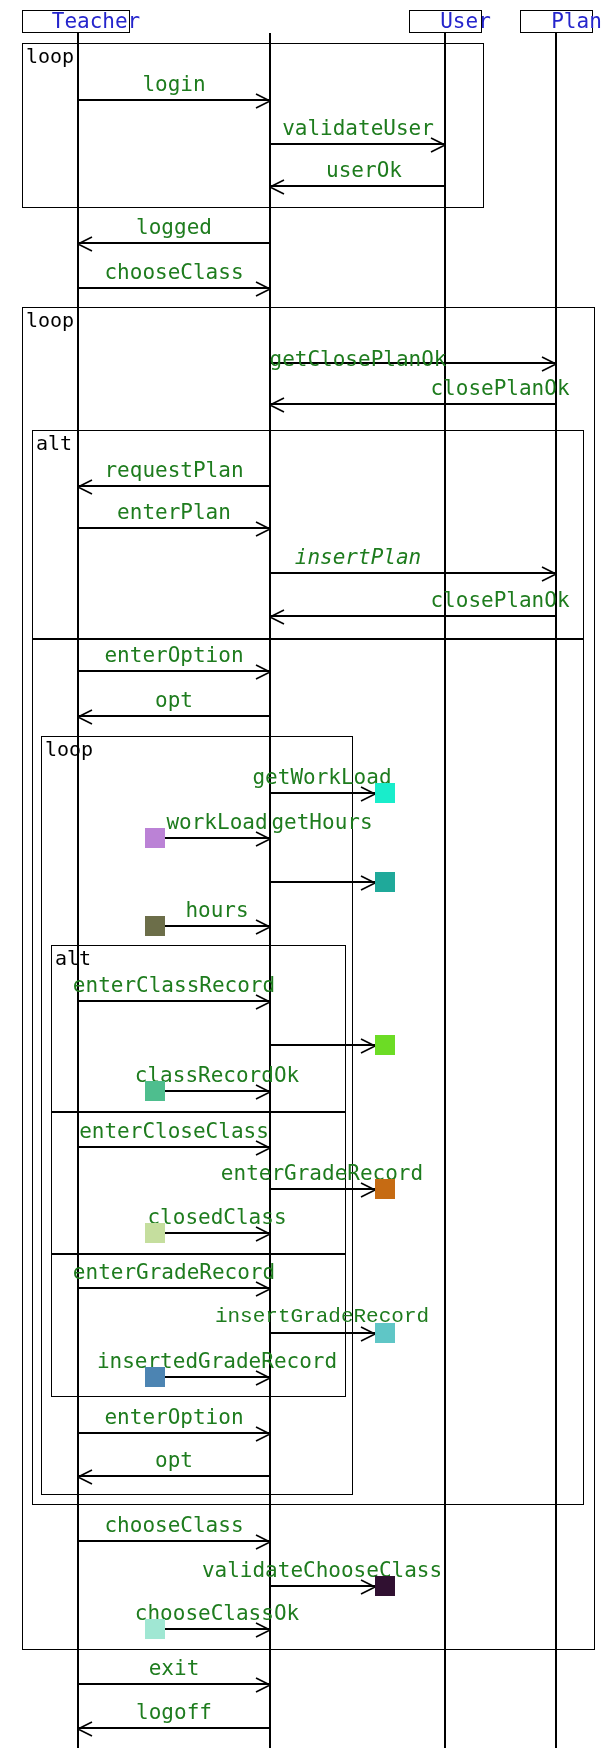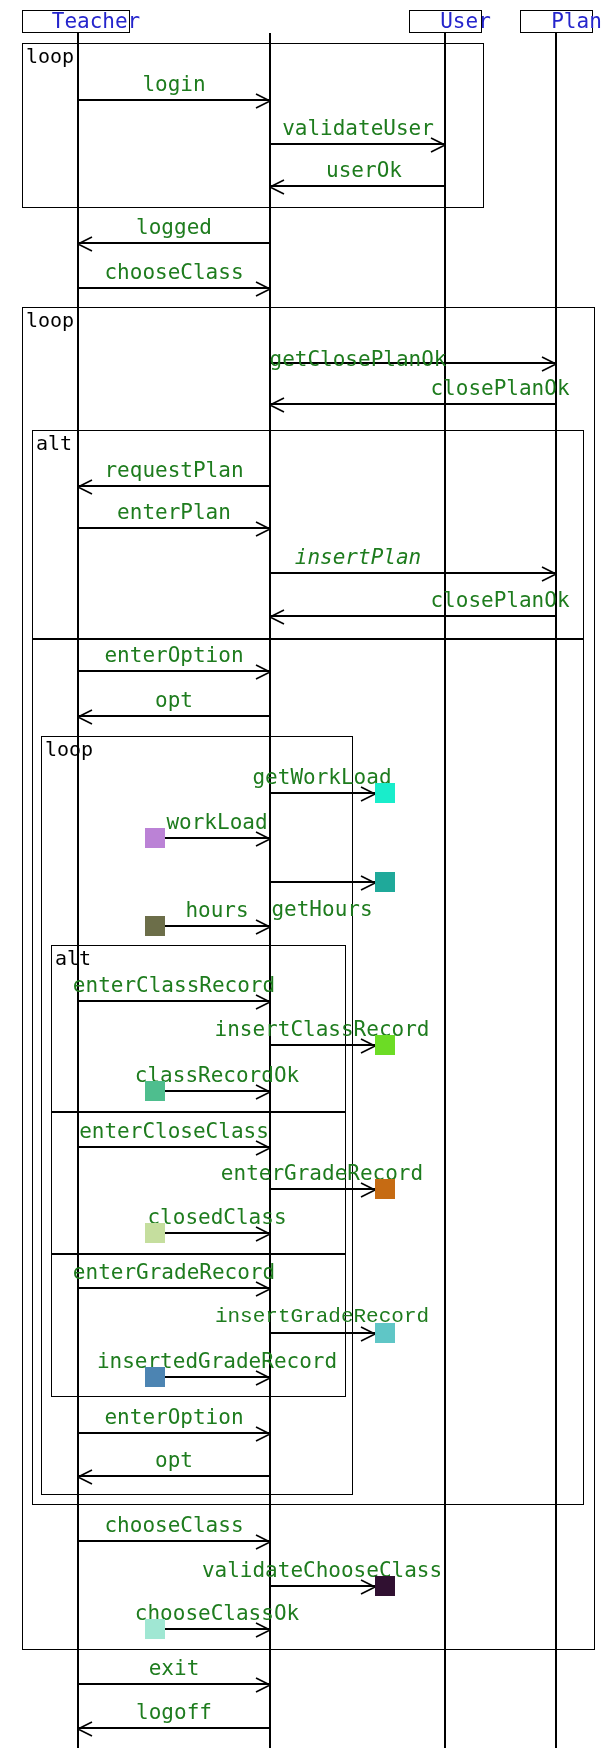--- a/index.html
+++ b/index.html
@@ -121,38 +121,37 @@
     <div class="mline" style="left: 165px; top: 837px; width: 105px; background: rgb(0, 0, 0);"></div>
     <svg width="18" height="16" class="ah" style="left: 254px; top: 830.6px;">
       <path d="M2,1 L16,8 M2,15 L16,8" stroke="#000000" stroke-width="1.6" fill="none"></path>
     </svg>
     <div class="mlabel" style="left: -3px; top: 811px; color: rgb(30, 124, 30);">workLoad</div>
     <div class="sq" style="left: 145px; top: 828px; background: rgb(187, 130, 214);"></div>
     <div class="mline" style="left: 270px; top: 881px; width: 105px; background: rgb(0, 0, 0);"></div>
     <svg width="18" height="16" class="ah" style="left: 359px; top: 874.6px;">
       <path d="M2,1 L16,8 M2,15 L16,8" stroke="#000000" stroke-width="1.6" fill="none"></path>
     </svg>
-    <div class="mlabel" style="left: 102px; top: 898px; color: rgb(30, 124, 30);">getHours</div>
+    <div class="mlabel" style="left: 102px; top: 811px; color: rgb(30, 124, 30);">getHours</div>
     <div class="sq" style="left: 375px; top: 872px; background: rgb(31, 169, 154);"></div>
     <div class="mline" style="left: 165px; top: 925px; width: 105px; background: rgb(0, 0, 0);"></div>
     <svg width="18" height="16" class="ah" style="left: 254px; top: 918.6px;">
       <path d="M2,1 L16,8 M2,15 L16,8" stroke="#000000" stroke-width="1.6" fill="none"></path>
     </svg>
     <div class="mlabel" style="left: -3px; top: 899px; color: rgb(30, 124, 30);">hours</div>
     <div class="sq" style="left: 145px; top: 916px; background: rgb(108, 110, 73);"></div>
     <div class="mline" style="left: 78px; top: 1000px; width: 192px; background: rgb(0, 0, 0);"></div>
     <svg width="18" height="16" class="ah" style="left: 254px; top: 993.6px;">
       <path d="M2,1 L16,8 M2,15 L16,8" stroke="#000000" stroke-width="1.6" fill="none"></path>
     </svg>
     <div class="mlabel" style="left: -46px; top: 974px; color: rgb(30, 124, 30);">enterClassRecord</div>
     <div class="mline" style="left: 270px; top: 1044px; width: 105px; background: rgb(0, 0, 0);"></div>
     <svg width="18" height="16" class="ah" style="left: 359px; top: 1037.6px;">
       <path d="M2,1 L16,8 M2,15 L16,8" stroke="#000000" stroke-width="1.6" fill="none"></path>
     </svg>
-    <div class="mlabel" style="left: 102px; top: 1018px; color: rgb(30, 124, 30);">insertClassRecord</div>
     <div class="sq" style="left: 375px; top: 1035px; background: rgb(108, 220, 37);"></div>
     <div class="mline" style="left: 165px; top: 1090px; width: 105px; background: rgb(0, 0, 0);"></div>
     <svg width="18" height="16" class="ah" style="left: 254px; top: 1083.6px;">
       <path d="M2,1 L16,8 M2,15 L16,8" stroke="#000000" stroke-width="1.6" fill="none"></path>
     </svg>
     <div class="mlabel" style="left: -3px; top: 1064px; color: rgb(30, 124, 30);">classRecordOk</div>
     <div class="sq" style="left: 145px; top: 1081px; background: rgb(78, 190, 142);"></div>
     <div class="mline" style="left: 78px; top: 1146px; width: 192px; background: rgb(0, 0, 0);"></div>
     <svg width="18" height="16" class="ah" style="left: 254px; top: 1139.6px;">
       <path d="M2,1 L16,8 M2,15 L16,8" stroke="#000000" stroke-width="1.6" fill="none"></path>

